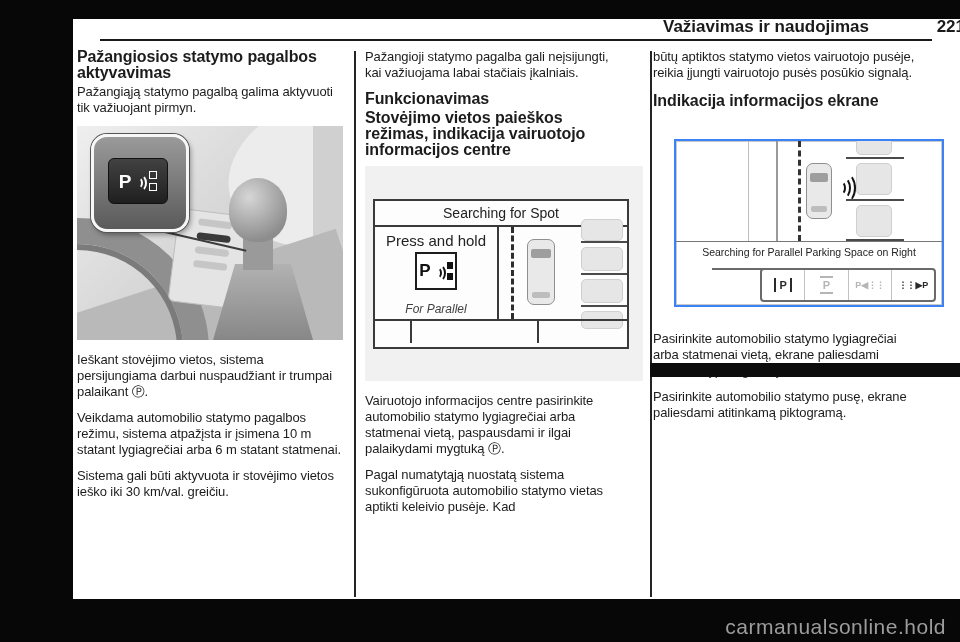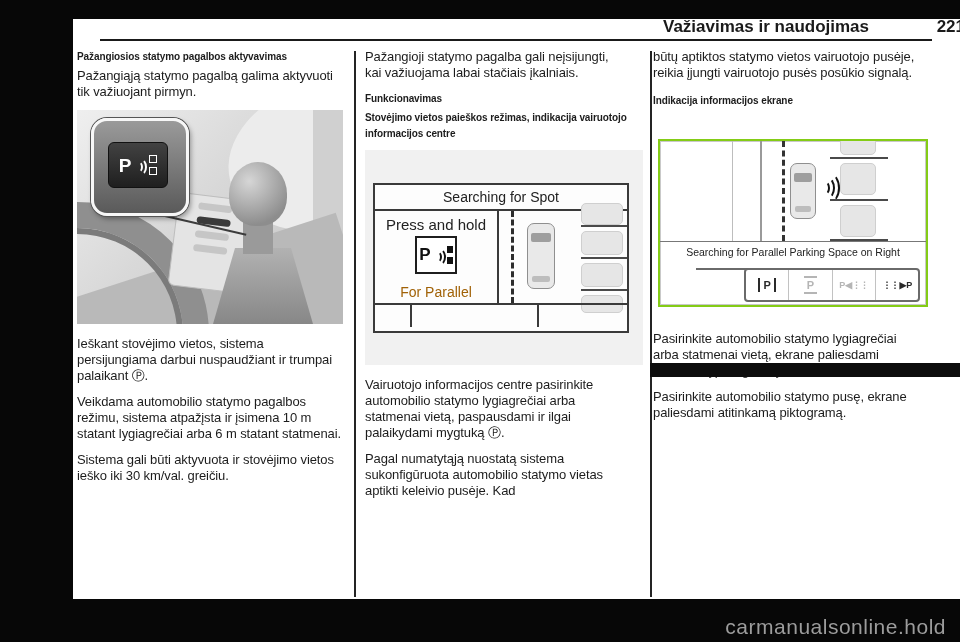--- a/index.html
+++ b/index.html
@@ -8,21 +8,21 @@
   
   #page{position:absolute;left:73px;top:19px;width:900px;height:580px;background:#ffffff;}
   
   #hdr-title{position:absolute;top:-2px;right:104px;font-size:17px;font-weight:bold;color:#1a1a1a;}
   #hdr-num{position:absolute;top:-2px;right:8px;font-size:17px;font-weight:bold;color:#1a1a1a;}
   #hdr-rule{position:absolute;left:27px;top:20px;width:832px;height:2px;background:#1a1a1a;}
   .divider{position:absolute;top:32px;width:2px;height:546px;background:#242424;}
   
   .col{position:absolute;top:30px;color:#1c1c1c;}
   .col p{font-size:13px;line-height:16px;margin:0 0 10px;letter-spacing:-0.1px;}
-  h3{font-size:10px;line-height:16px;margin:0 0 3px;font-weight:bold;letter-spacing:-0.1px;}
+  h3{font-size:16px;line-height:16px;margin:0 0 3px;font-weight:bold;letter-spacing:-0.1px;}
   
   #photo{position:relative;width:266px;height:214px;margin:10px 0 12px;overflow:hidden;
          background:linear-gradient(135deg,#efefef 0%,#d8d8d8 45%,#c2c2c2 100%);}
   .seat{position:absolute;left:150px;top:-30px;width:210px;height:150px;border-radius:50%;
         background:#ececec;transform:rotate(-14deg);}
   .door{position:absolute;left:236px;top:0;width:34px;height:214px;background:#d0d0d0;}
   .shade{position:absolute;left:-40px;top:150px;width:330px;height:150px;background:#b9b9b9;
          transform:rotate(-18deg);}
   .console{position:absolute;left:96px;top:86px;width:74px;height:92px;background:#e4e4e4;
            border:1px solid #bdbdbd;border-radius:6px;transform:rotate(7deg);}
@@ -53,39 +53,39 @@
   .sq{width:6px;height:6px;border:1px solid #fff;}
   
   #disp1{position:relative;width:278px;height:215px;background:#f1f1f1;margin:8px 0 12px;}
   #disp1 .frame{position:absolute;left:8px;top:33px;width:252px;height:146px;background:#fdfdfd;
                 border:2px solid #3a3a3a;}
   #disp1 .tbar{height:24px;line-height:24px;text-align:center;font-size:14px;color:#222;
                border-bottom:2px solid #3a3a3a;}
   #disp1 .body{position:relative;height:92px;display:flex;}
   #disp1 .lpanel{width:122px;border-right:2px solid #3a3a3a;text-align:center;position:relative;}
   #disp1 .press{font-size:15px;color:#222;margin-top:5px;}
-  #disp1 .forpar{font-size:14px;color:#a16207;position:absolute;bottom:3px;width:100%;}
+  #disp1 .forpar{font-size:12px;color:#404040;position:absolute;bottom:3px;width:100%;font-style:italic;}
   .ibox{width:38px;height:34px;border:2px solid #1d1d1d;background:#fff;margin:3px auto 0;
         display:flex;align-items:center;justify-content:center;gap:1px;}
   .ibox .pl{color:#111;font-weight:bold;font-size:17px;}
   .ibox .wv{border-right-color:#111;}
   .ibox .sq{border:none;background:#111;width:6px;height:7px;}
   #disp1 .road{position:relative;flex:1;}
   #disp1 .dash{position:absolute;left:12px;top:0;height:100%;border-left:3px dashed #2d2d2d;}
   .car{position:absolute;background:#e9e9e9;border:1px solid #8f8f8f;border-radius:7px;}
   .car .ws{position:absolute;left:3px;right:3px;top:9px;height:9px;background:#9e9e9e;border-radius:2px;}
   .car .rw{position:absolute;left:4px;right:4px;bottom:6px;height:6px;background:#bdbdbd;border-radius:2px;}
   .slotline{position:absolute;right:0;height:2px;background:#4a4a4a;}
   .pcar{position:absolute;background:#e6e6e6;border:1px solid #cfcfcf;border-radius:5px;}
   #disp1 .brow{position:relative;height:22px;border-top:2px solid #3a3a3a;}
   #disp1 .bv1{position:absolute;left:35px;top:0;height:100%;width:2px;background:#3a3a3a;}
   #disp1 .bv2{position:absolute;left:162px;top:0;height:100%;width:2px;background:#3a3a3a;}
   
-  #disp2{position:relative;width:266px;height:164px;background:#fff;border:2px solid #84cc16;
-         box-shadow:inset 0 0 0 1px #c9c9c9;margin-top:30px;margin-left:5px;}
+  #disp2{position:relative;width:266px;height:164px;background:#fff;border:2px solid #3b82f6;
+         box-shadow:inset 0 0 0 1px #c9c9c9;margin-top:30px;margin-left:21px;}
   #disp2 .scene{position:relative;height:100px;overflow:hidden;}
   #disp2 .l1{position:absolute;left:72px;top:0;width:1px;height:100%;background:#bdbdbd;}
   #disp2 .l2{position:absolute;left:100px;top:0;width:2px;height:100%;background:#9a9a9a;}
   #disp2 .dash{position:absolute;left:122px;top:0;height:100%;border-left:3px dashed #333;}
   #disp2 .pstrip{position:absolute;left:170px;top:0;width:96px;height:100%;}
   .wvb{position:absolute;border:2px solid transparent;border-right-color:#111;border-radius:50%;}
   #disp2 .cap{height:21px;line-height:21px;border-top:1px solid #777;text-align:center;
               font-size:10.5px;color:#222;}
   #disp2 .tabline{position:absolute;left:36px;top:127px;width:54px;height:2px;background:#6a6a6a;}
   #disp2 .ibar{position:absolute;right:6px;top:127px;width:172px;height:30px;border:2px solid #6a6a6a;

